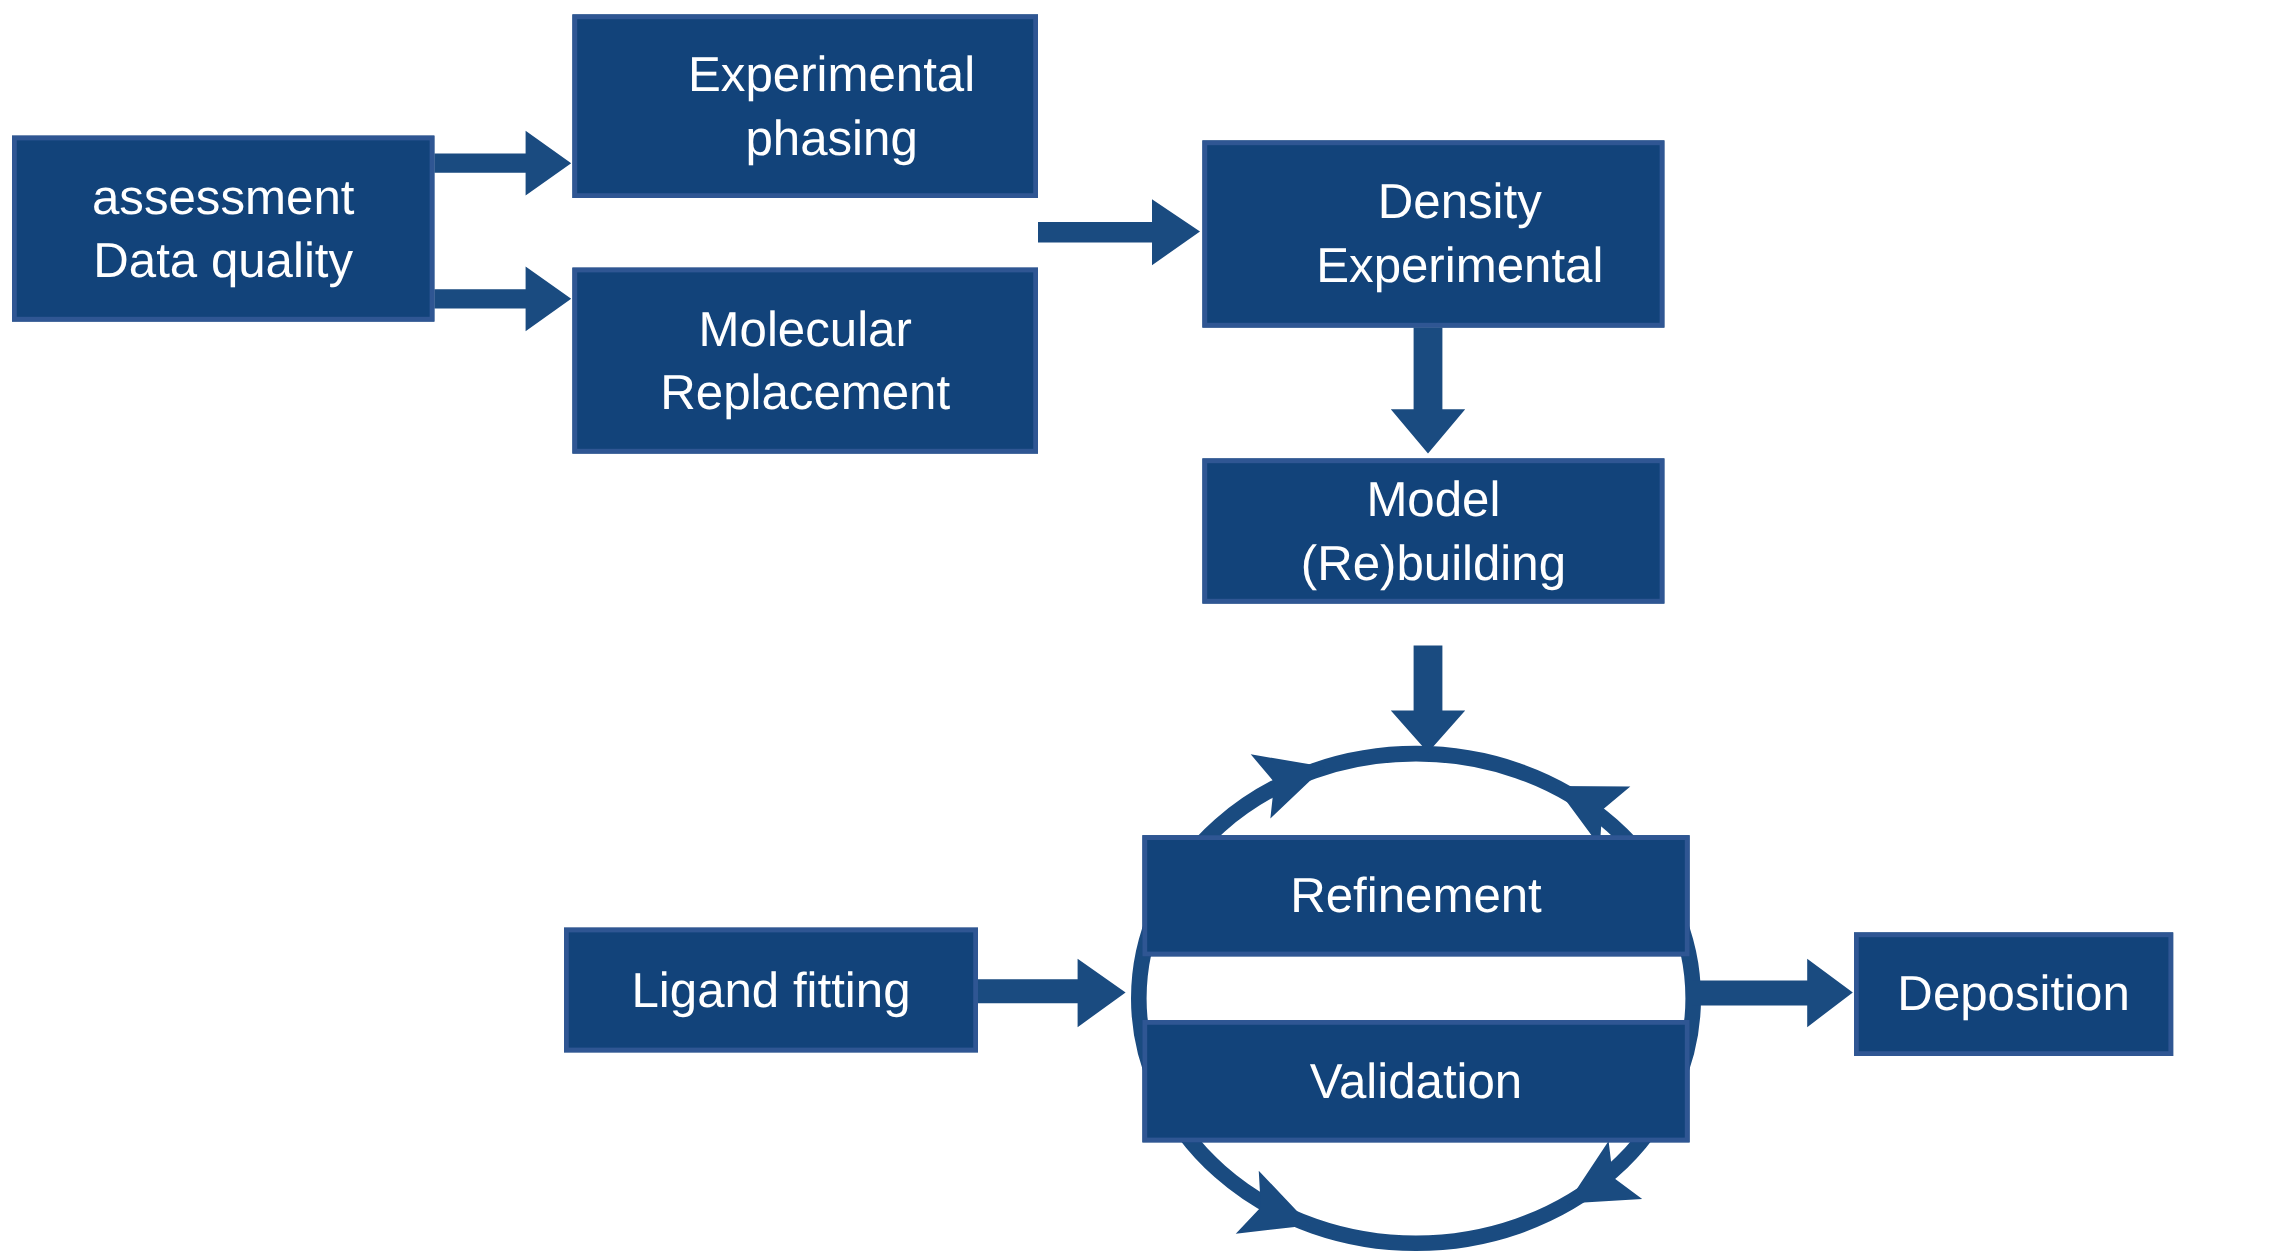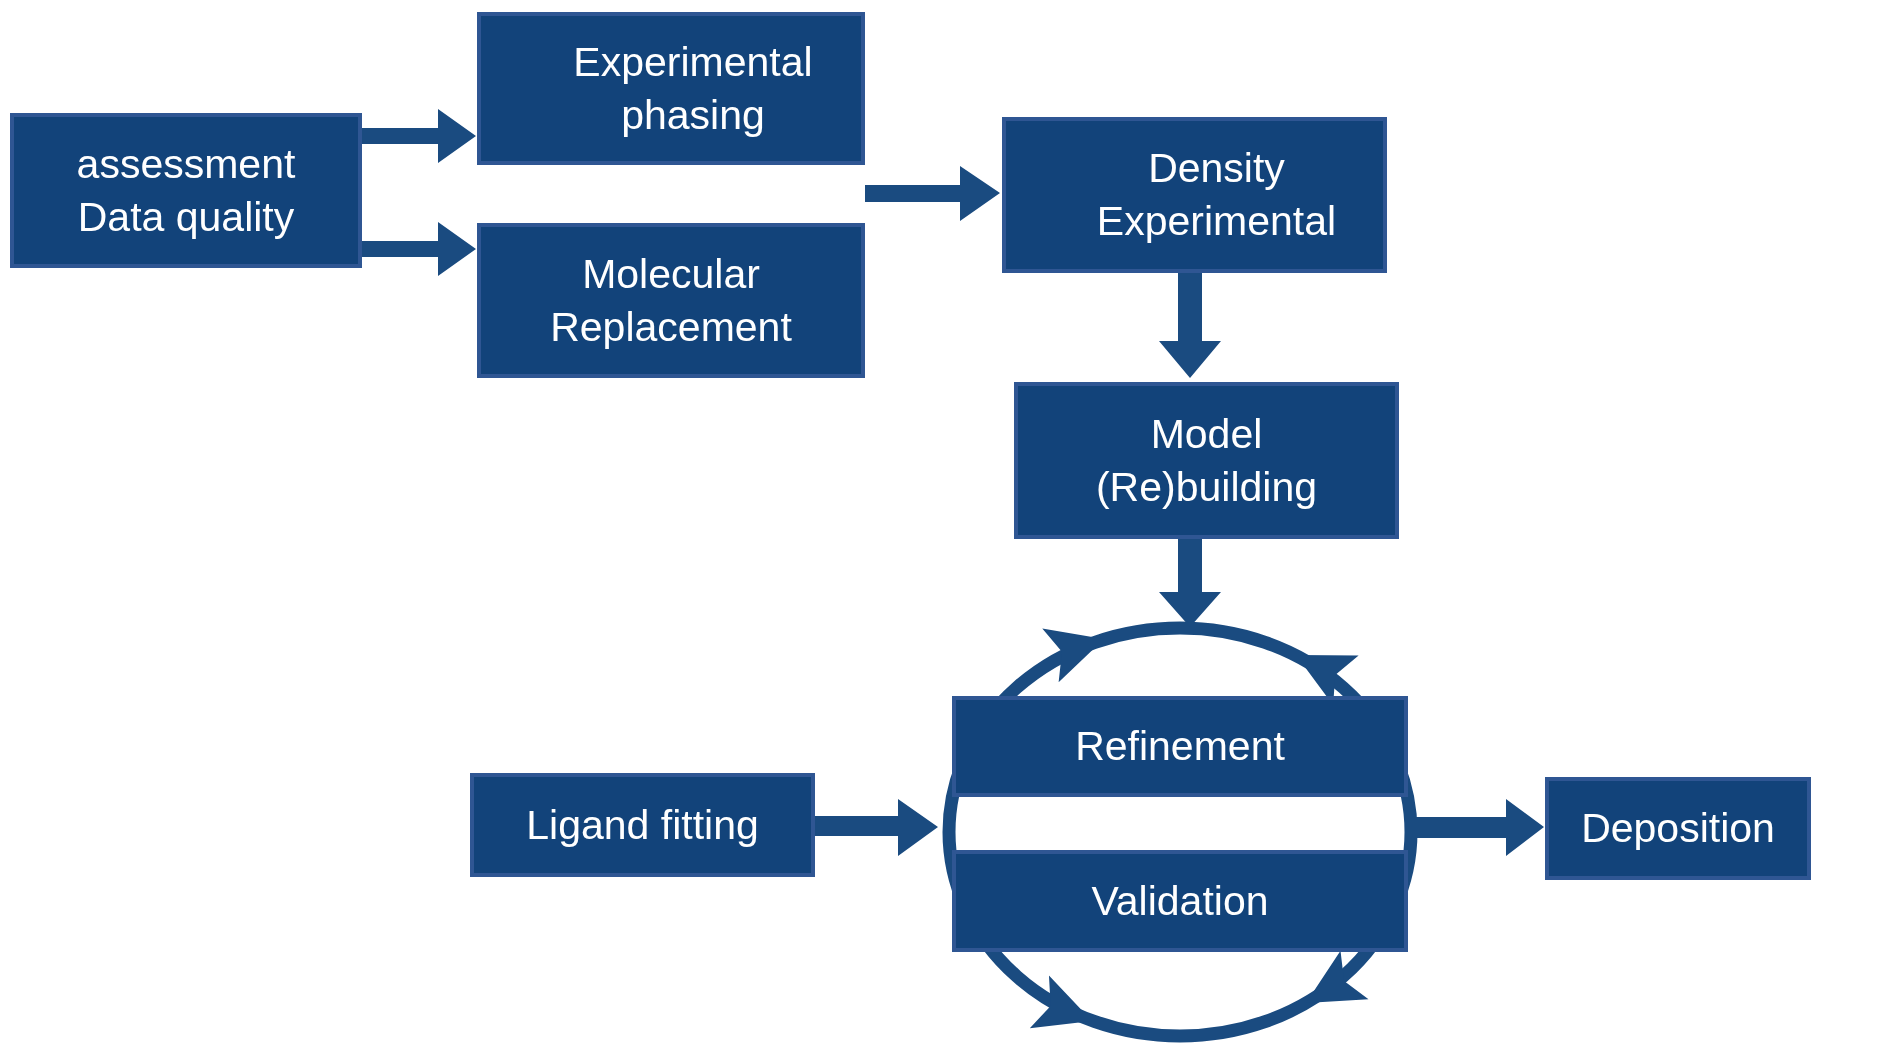--- a/index.html
+++ b/index.html
@@ -33,21 +33,21 @@
     text-align:center;
     font-size:41px;
     line-height:53px;
   }
   .node span{display:block;white-space:nowrap;}
   
   #n-dq  {left:10px;  top:113px; width:352px; height:155px;}
   #n-ep  {left:477px; top:12px;  width:388px; height:153px;padding-left:44px;}
   #n-mr  {left:477px; top:223px; width:388px; height:155px;}
   #n-dm  {left:1002px;top:117px; width:385px; height:156px;padding-left:44px;}
-  #n-mb  {left:1002px;top:382px; width:385px; height:157px;margin-left:12px;}
+  #n-mb  {left:1002px;top:382px; width:385px; height:121px;}
   #n-ref {left:952px; top:696px; width:456px; height:101px;}
   #n-val {left:952px; top:850px; width:456px; height:102px;}
   #n-lig {left:470px; top:773px; width:345px; height:104px;}
   #n-dep {left:1545px;top:777px; width:266px; height:103px;}
 </style>
 </head>
 <body>
 
 <div class="canvas">
 

